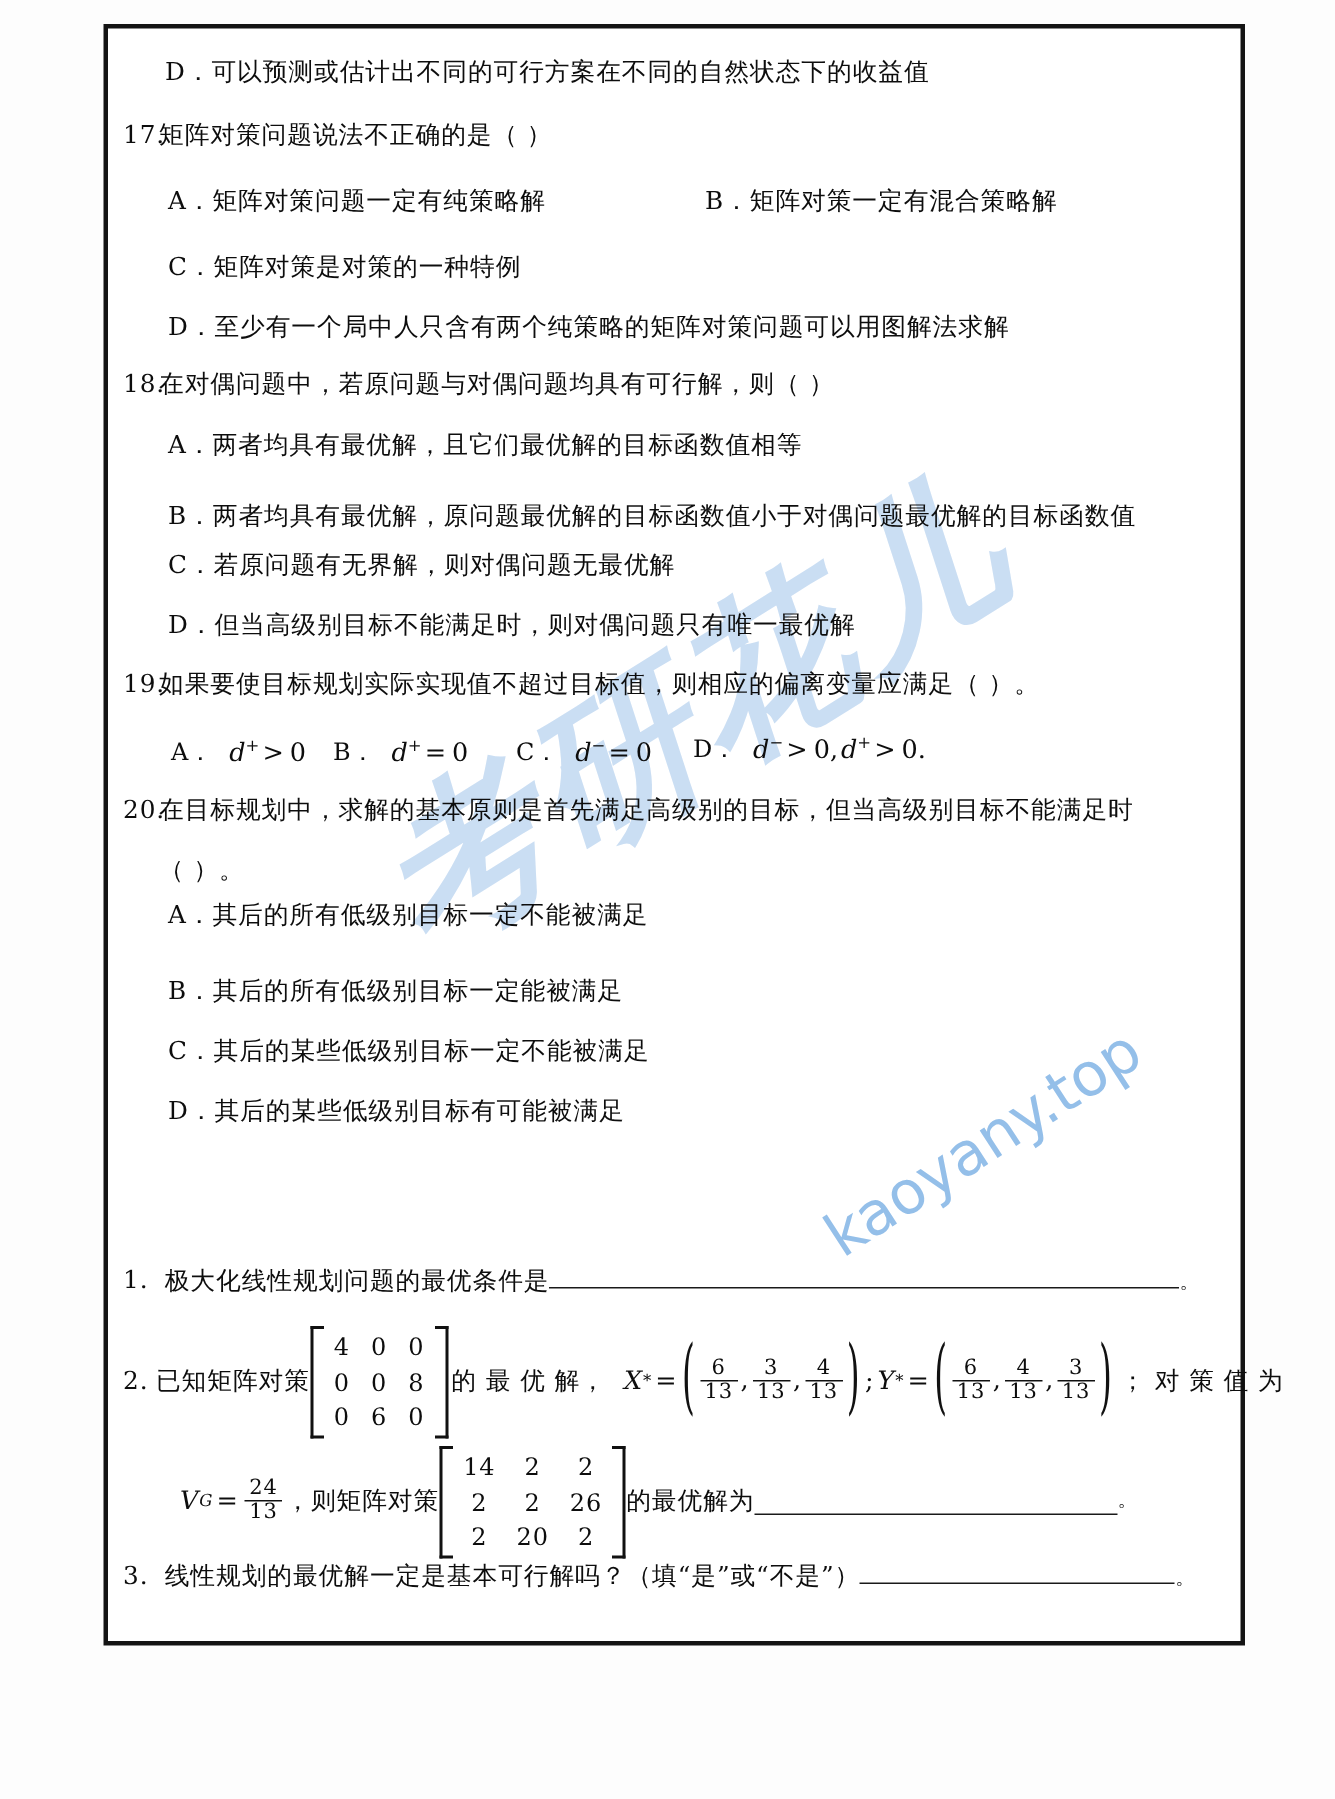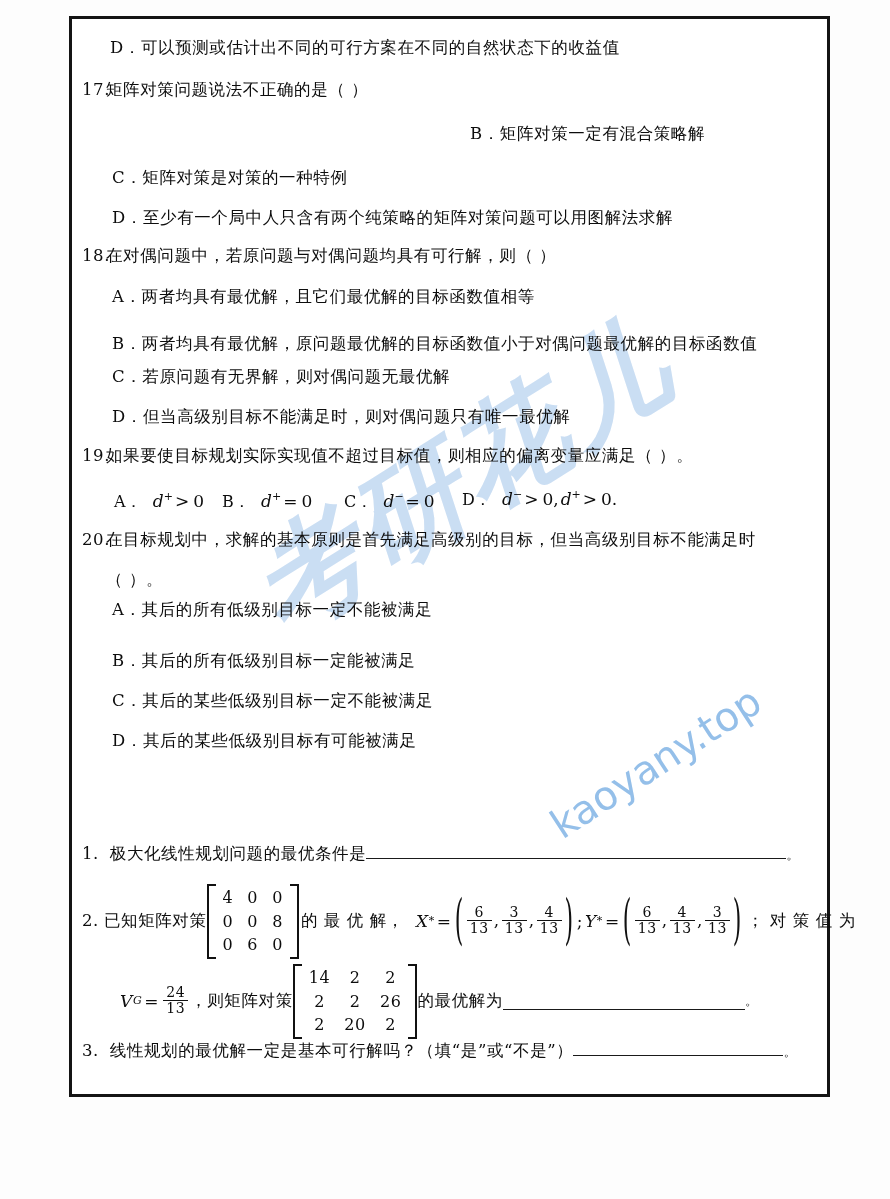--- a/index.html
+++ b/index.html
@@ -206,20 +206,21 @@
       <div class="wm-cn">考研花儿</div>
       <div class="wm-url">kaoyany.top</div>
     </div>
 
     <div id="content">
 
       <div class="ln cjk" style="left:38px; top:20px;">D．可以预测或估计出不同的可行方案在不同的自然状态下的收益值</div>
 
       <div class="ln cjk" style="left:10px; top:62px;">17.</div>
       <div class="ln cjk" style="left:34px; top:62px;">矩阵对策问题说法不正确的是（     ）</div>
+      <div class="ln cjk" style="left:40px; top:106px;">A．矩阵对策问题一定有纯策略解</div>
       <div class="ln cjk" style="left:398px; top:106px;">B．矩阵对策一定有混合策略解</div>
       <div class="ln cjk" style="left:40px; top:150px;">C．矩阵对策是对策的一种特例</div>
       <div class="ln cjk" style="left:40px; top:190px;">D．至少有一个局中人只含有两个纯策略的矩阵对策问题可以用图解法求解</div>
 
       <div class="ln cjk" style="left:10px; top:228px;">18.</div>
       <div class="ln cjk" style="left:34px; top:228px;">在对偶问题中，若原问题与对偶问题均具有可行解，则（     ）</div>
       <div class="ln cjk" style="left:40px; top:269px;">A．两者均具有最优解，且它们最优解的目标函数值相等</div>
       <div class="ln cjk" style="left:40px; top:316px;text-align:right;">B．两者均具有最优解，原问题最优解的目标函数值小于对偶问题最优解的目标函数值</div>
       <div class="ln cjk" style="left:40px; top:349px;">C．若原问题有无界解，则对偶问题无最优解</div>
       <div class="ln cjk" style="left:40px; top:389px;">D．但当高级别目标不能满足时，则对偶问题只有唯一最优解</div>

